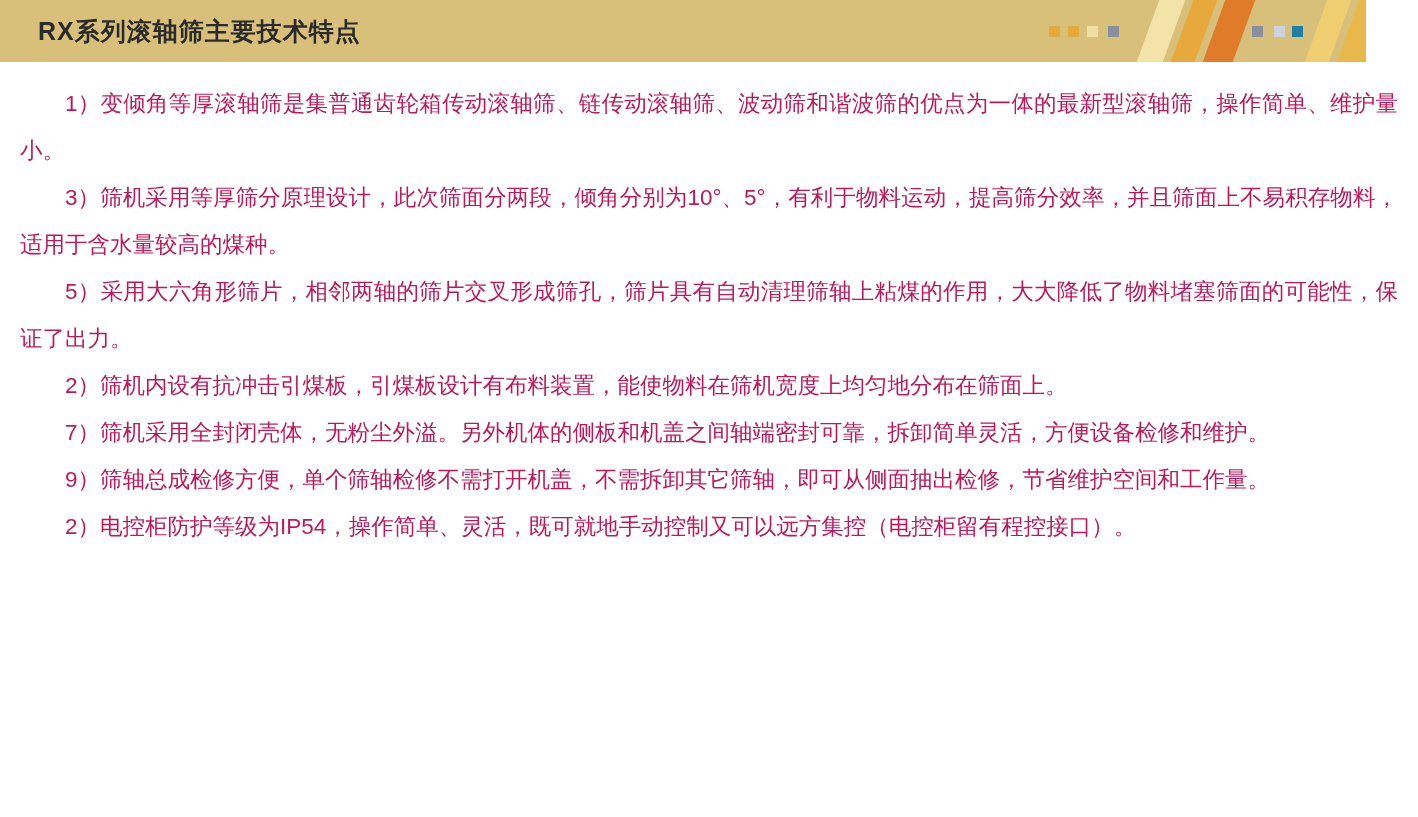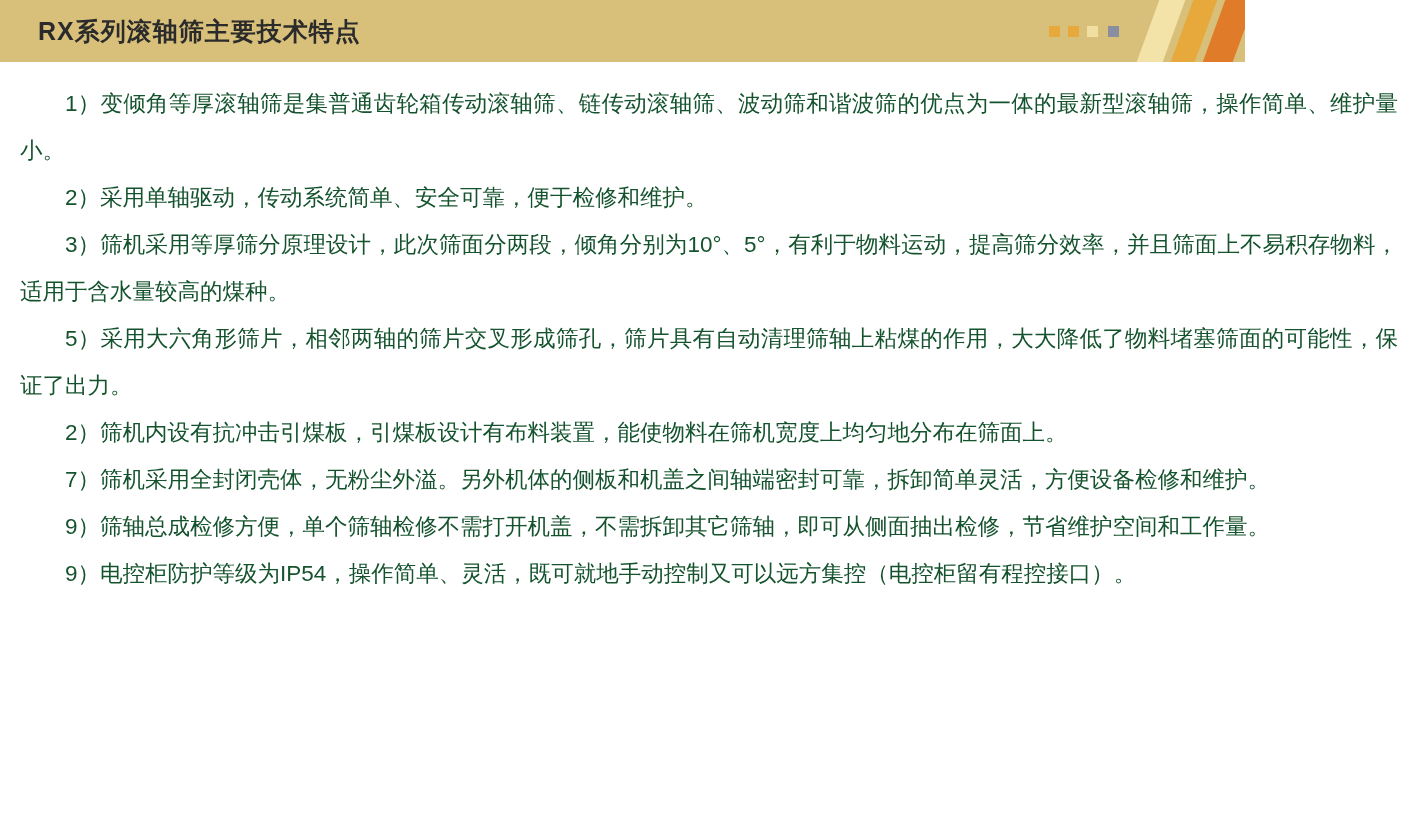--- a/index.html
+++ b/index.html
@@ -10,21 +10,21 @@
     width: 1418px;
     height: 817px;
     background: #ffffff;
     font-family: "Liberation Sans", "DejaVu Sans", sans-serif;
     overflow: hidden;
   }
 
   
   .header {
     position: relative;
-    width: 1245px;
+    width: 1366px;
     height: 62px;
     background: #d9c07a;
     overflow: hidden;
     display: flex;
     align-items: center;
   }
   .header-title {
     position: relative;
     z-index: 3;
     margin-left: 38px;
@@ -51,21 +51,21 @@
   }
 
   
   .content {
     padding: 18px 20px 0 20px;
     box-sizing: border-box;
   }
   .para {
     font-size: 22.5px;
     line-height: 47px;
-    color: #14532d;
+    color: #be185d;
     text-indent: 2em;
     margin: 0;
     text-align: justify;
     font-family: "Liberation Sans", "DejaVu Sans", sans-serif;
     letter-spacing: 0px;
   }
 </style>
 </head>
 <body>
 
@@ -83,20 +83,19 @@
   <div class="dot" style="left:1108px;top:26px;background:#8a8fa0;"></div>
   <div class="dot" style="left:1252px;top:26px;background:#8a8fa0;"></div>
   <div class="dot" style="left:1274px;top:26px;background:#cfd3db;"></div>
   <div class="dot" style="left:1292px;top:26px;background:#1f7fa8;"></div>
 
   <div class="header-title">RX系列滚轴筛主要技术特点</div>
 </div>
 
 <div class="content">
   <p class="para">1）变倾角等厚滚轴筛是集普通齿轮箱传动滚轴筛、链传动滚轴筛、波动筛和谐波筛的优点为一体的最新型滚轴筛，操作简单、维护量小。</p>
-  <p class="para">2）采用单轴驱动，传动系统简单、安全可靠，便于检修和维护。</p>
   <p class="para">3）筛机采用等厚筛分原理设计，此次筛面分两段，倾角分别为10°、5°，有利于物料运动，提高筛分效率，并且筛面上不易积存物料，适用于含水量较高的煤种。</p>
   <p class="para">5）采用大六角形筛片，相邻两轴的筛片交叉形成筛孔，筛片具有自动清理筛轴上粘煤的作用，大大降低了物料堵塞筛面的可能性，保证了出力。</p>
   <p class="para">2）筛机内设有抗冲击引煤板，引煤板设计有布料装置，能使物料在筛机宽度上均匀地分布在筛面上。</p>
   <p class="para">7）筛机采用全封闭壳体，无粉尘外溢。另外机体的侧板和机盖之间轴端密封可靠，拆卸简单灵活，方便设备检修和维护。</p>
   <p class="para">9）筛轴总成检修方便，单个筛轴检修不需打开机盖，不需拆卸其它筛轴，即可从侧面抽出检修，节省维护空间和工作量。</p>
-  <p class="para">9）电控柜防护等级为IP54，操作简单、灵活，既可就地手动控制又可以远方集控（电控柜留有程控接口）。</p>
+  <p class="para">2）电控柜防护等级为IP54，操作简单、灵活，既可就地手动控制又可以远方集控（电控柜留有程控接口）。</p>
 </div>
 
 </body></html>

